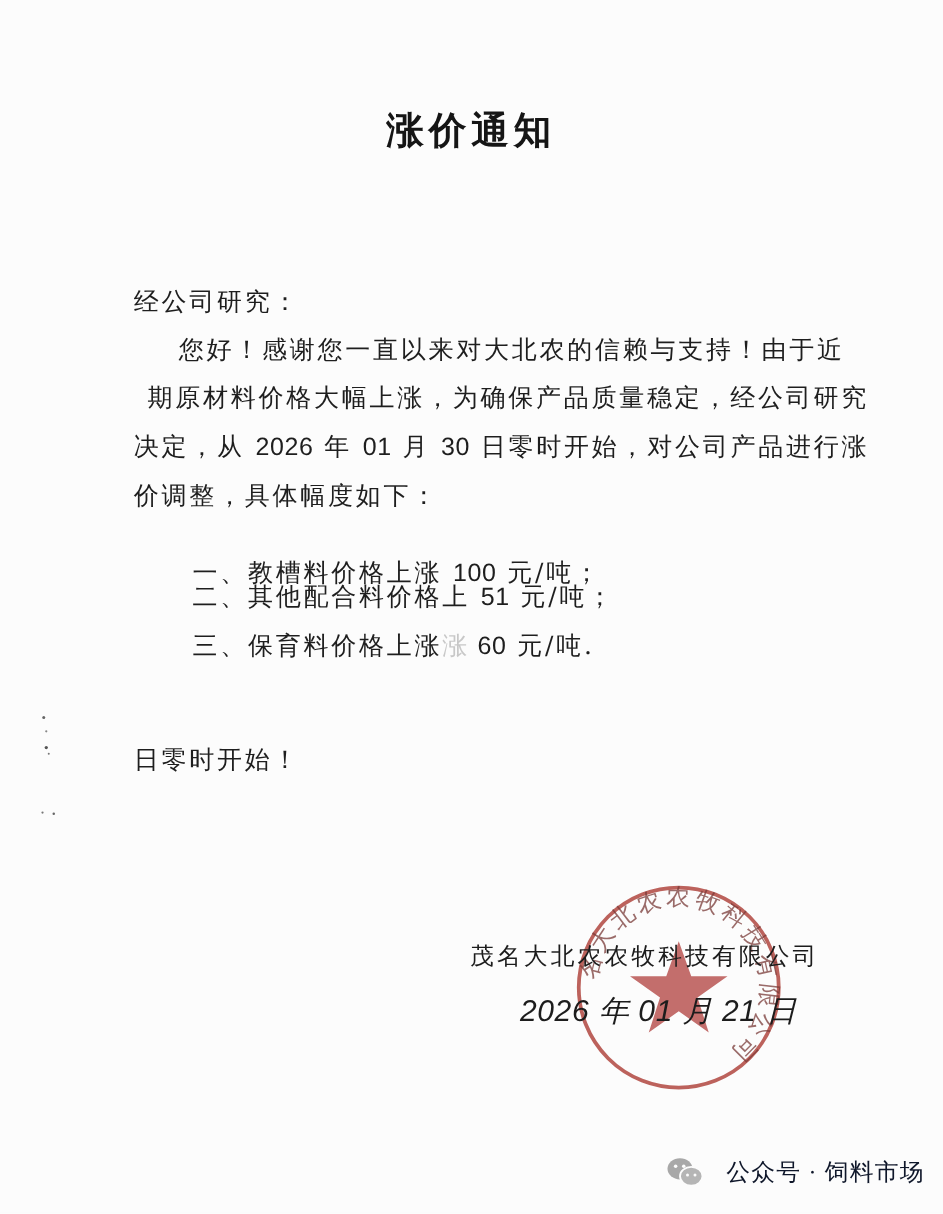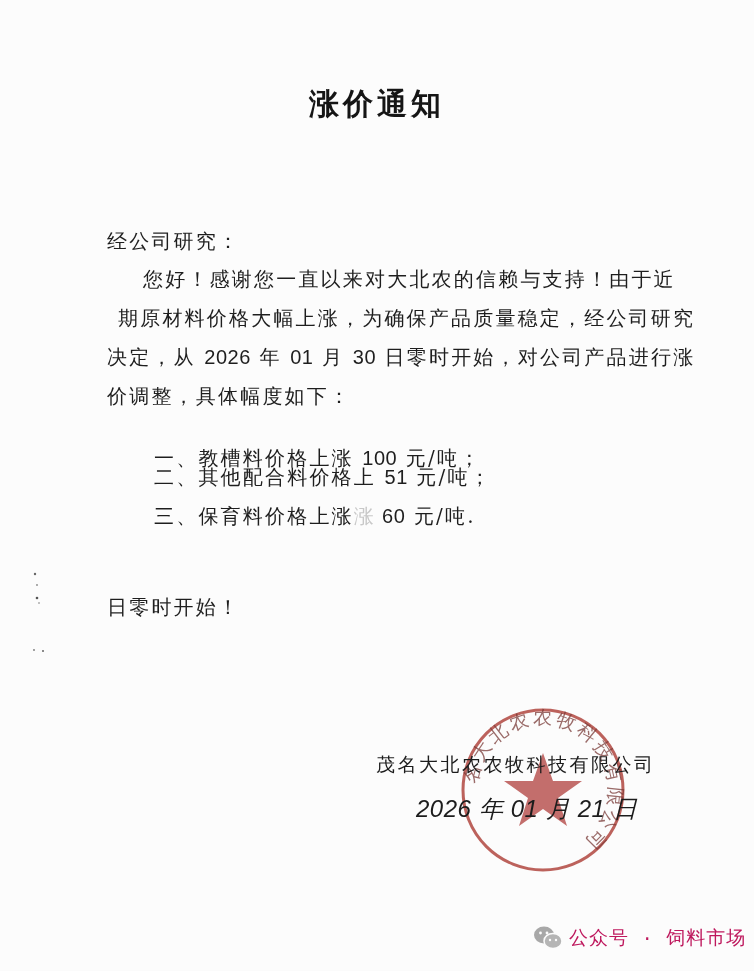--- a/index.html
+++ b/index.html
@@ -16,22 +16,22 @@
   }
   .line { position:absolute; font-size:20px; letter-spacing:2.2px; white-space:nowrap; color:#1e1e1e; }
   .num { font-family:"Liberation Sans","DejaVu Sans",sans-serif; letter-spacing:0.5px; }
   .faint { color:#c8c8c8; }
   .seal {
     position:absolute; left:458px; top:705px; width:170px; height:170px;
   }
   .company { position:absolute; left:376px; top:752px; font-size:19px; letter-spacing:2.5px; white-space:nowrap; }
   .date { position:absolute; left:416px; top:793px; font-size:24px; white-space:nowrap;font-style:italic; }
   .watermark {
-    position:absolute; left:533px; top:925px; display:flex; align-items:center; gap:6px;
-    font-family:Liberation Mono, monospace; color:#be185d; font-size:19px; letter-spacing:1px;
+    position:absolute; left:533px; top:925px; display:flex; align-items:center; gap:18px;
+    font-family:Liberation Serif, serif; color:#0f172a; font-size:19px; letter-spacing:1px;
   }
   .specks { position:absolute; left:30px; top:570px; }
 </style>
 </head>
 <body>
 
 <div class="page">
 
   <div class="title">涨价通知</div>
 

